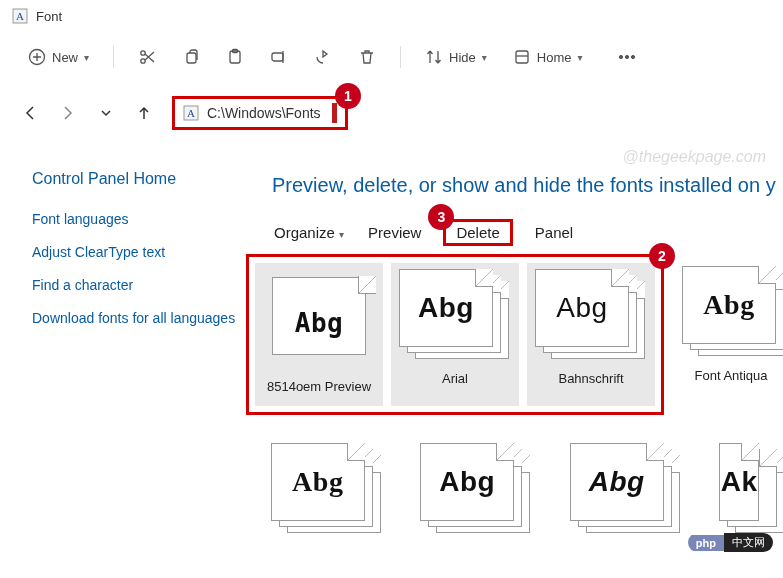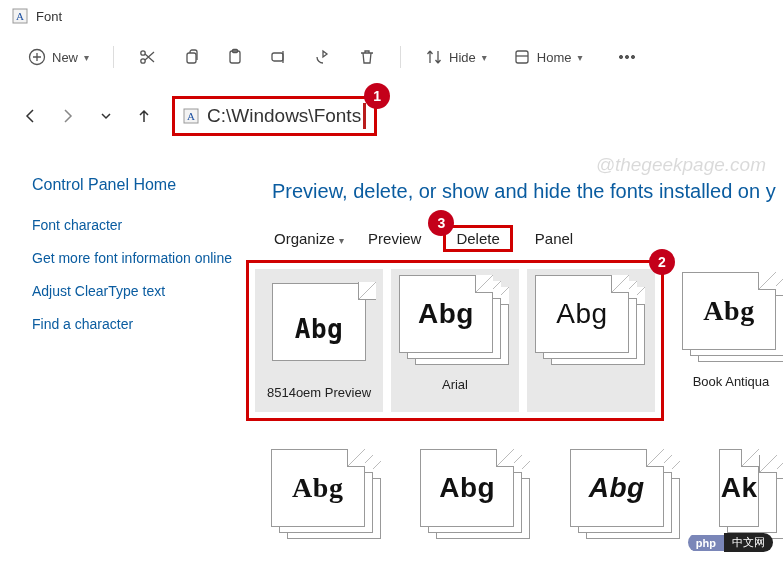--- a/index.html
+++ b/index.html
@@ -63,25 +63,25 @@
   .addr-wrap {
     display: flex;
     align-items: center;
     gap: 8px;
     border: 3px solid #d00000;
     padding: 4px 8px;
     position: relative;
     flex: none;
   }
   .addr {
-    font-size: 19px;
+    font-size: 14px;
     padding: 2px 0;
     outline: none;
     min-width: 130px;
-    border-right: 3px solid #b91c1c;
+    border-right: 5px solid #b91c1c;
     padding-right: 2px;
   }
   .badge {
     position: absolute;
     width: 26px;
     height: 26px;
     border-radius: 50%;
     background: #c4001a;
     color: #fff;
     font-weight: 600;
@@ -117,21 +117,21 @@
   }
   .main {
     flex: 1;
     position: relative;
   }
   .watermark {
     position: absolute;
     top: -8px;
     right: 20px;
     color: rgba(0,0,0,0.15);
-    font-size: 19px;
+    font-size: 16px;
     font-style: italic;
   }
   .heading {
     color: #0a5ca0;
     font-size: 20px;
     font-weight: 400;
     margin: 18px 0 22px 30px;
     white-space: nowrap;
   }
   .actionbar {
@@ -354,24 +354,24 @@
         <text x="4" y="12" font-size="11" font-family="serif" fill="#1a4ea0">A</text>
       </svg>
     <span class="addr">C:\Windows\Fonts</span>
     <div class="badge" style="top:-16px; right:-16px;">1</div>
   </div>
 </div>
 
 <div class="content-wrap">
   <div class="sidebar">
     <h3>Control Panel Home</h3>
-    <a>Font character</a>
-    <a>Get more font information online</a>
+    <a>Font languages</a>
     <a>Adjust ClearType text</a>
     <a>Find a character</a>
+    <a>Download fonts for all languages</a>
   </div>
 
   <div class="main">
     <div class="watermark">@thegeekpage.com</div>
     <div class="heading">Preview, delete, or show and hide the fonts installed on y</div>
 
     <div class="actionbar">
       <span class="act">
         <span>Organize</span>
         <span class="chev"> ▾</span>
@@ -420,37 +420,38 @@
                 <div class="ear"></div>
               </div>
             <div class="paper p2">
                 <div class="ear"></div>
               </div>
             <div class="paper p1">
                 <div class="ear"></div>
                 <div class="abg" style="font-family:'Segoe UI',sans-serif;font-weight:400;">Abg</div>
               </div>
           </div>
+          <div class="fontname">Bahnschrift</div>
         </div>
       </div>
 
       <div class="fontcard plain" style="width:110px;margin-top:6px;">
         <div class="paper-stack">
           <div class="paper p3">
               <div class="ear"></div>
             </div>
           <div class="paper p2">
               <div class="ear"></div>
             </div>
           <div class="paper p1">
               <div class="ear"></div>
               <div class="abg" style="font-family:Georgia,serif;">Abg</div>
             </div>
         </div>
-        <div class="fontname">Book Antiqua</div>
+        <div class="fontname">Font Antiqua</div>
       </div>
     </div>
 
     <div class="row2">
       <div class="paper-stack">
         <div class="paper p3">
             <div class="ear"></div>
           </div>
         <div class="paper p2">
             <div class="ear"></div>

